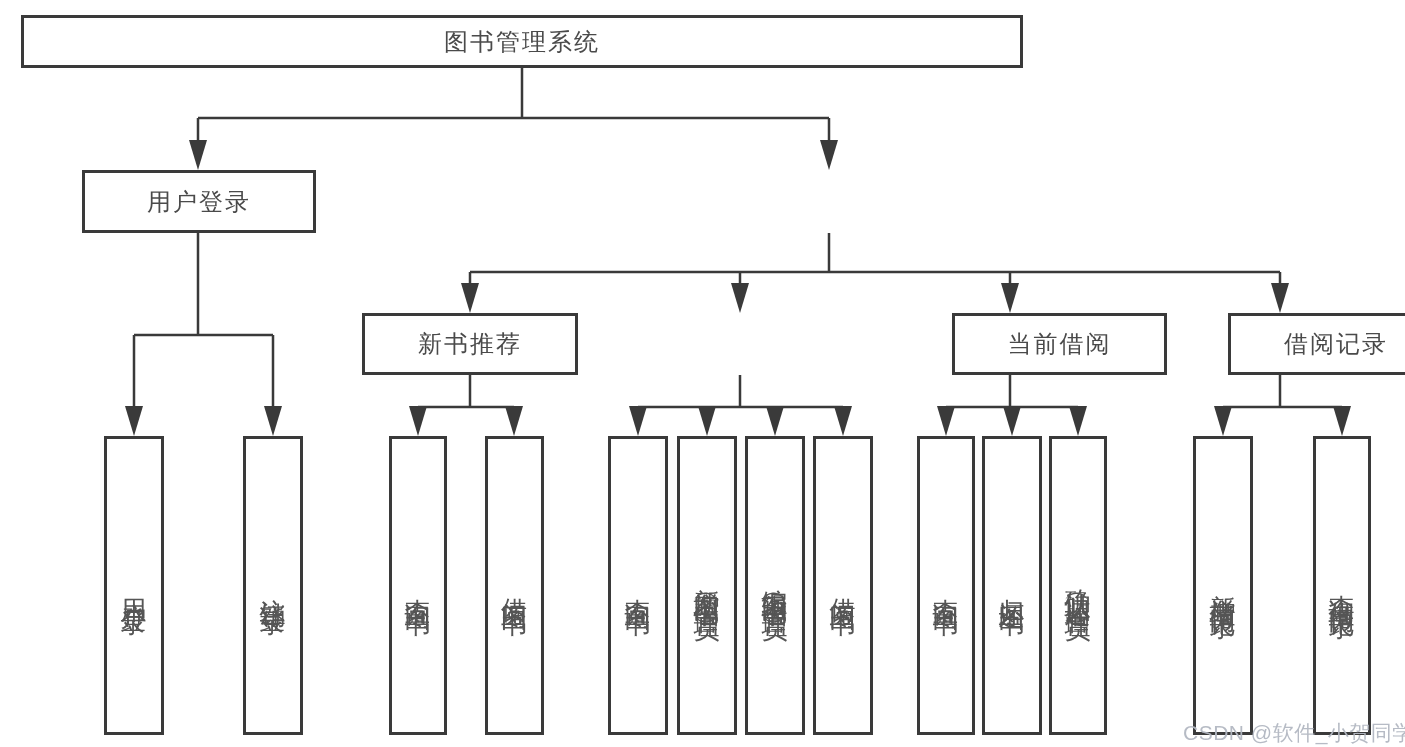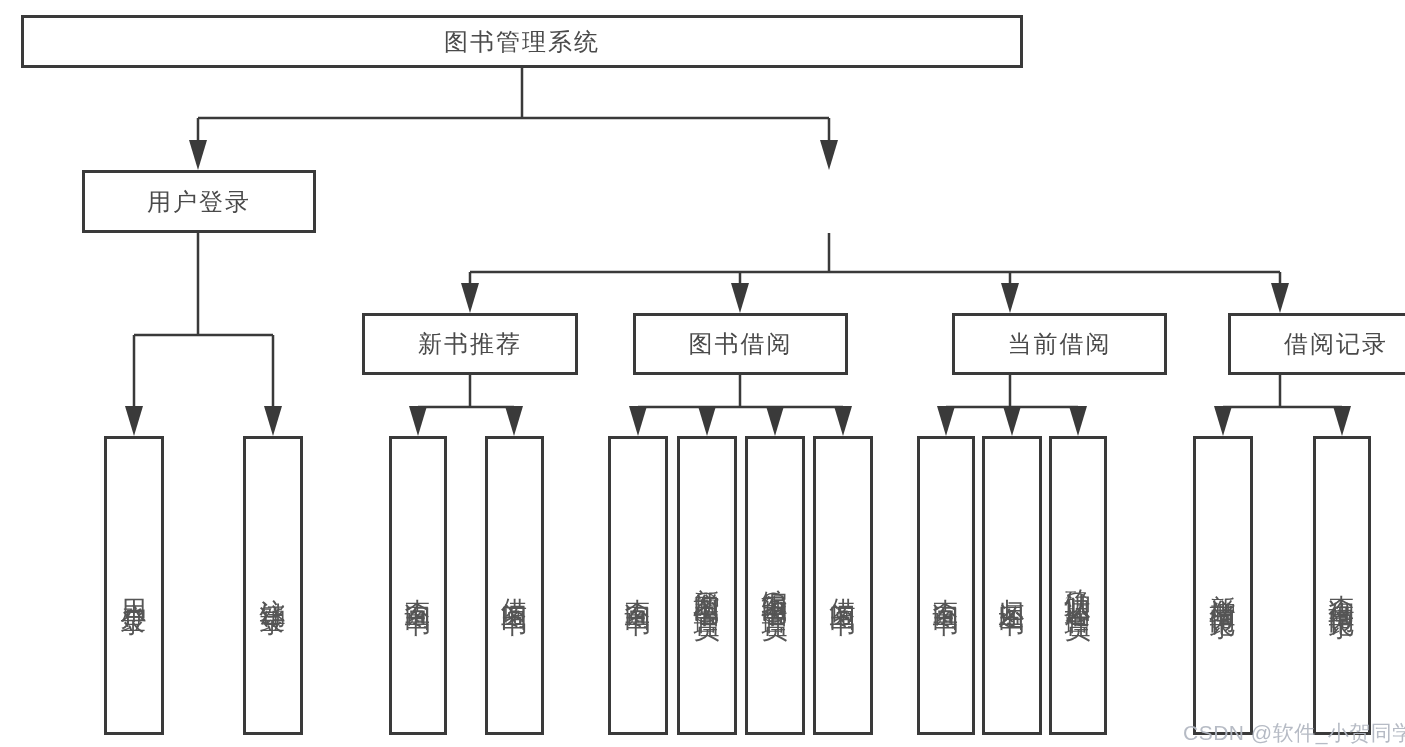--- a/index.html
+++ b/index.html
@@ -100,23 +100,20 @@
     <span class="hlabel">图书管理系统</span>
   </div>
 
   <div class="node" style="left:82px;top:170px;width:234px;height:63px">
     <span class="hlabel">用户登录</span>
   </div>
 
   <div class="node" style="left:362px;top:313px;width:216px;height:62px">
     <span class="hlabel">新书推荐</span>
   </div>
-  <div class="node" style="left:633px;top:313px;width:215px;height:62px">
-    <span class="hlabel">图书借阅</span>
-  </div>
   <div class="node" style="left:952px;top:313px;width:215px;height:62px">
     <span class="hlabel">当前借阅</span>
   </div>
   <div class="node" style="left:1228px;top:313px;width:216px;height:62px">
     <span class="hlabel">借阅记录</span>
   </div>
 
   <div class="node" style="left:104px;top:436px;width:60px;height:299px">
     <span class="vlabel">用户登录</span>
   </div>

